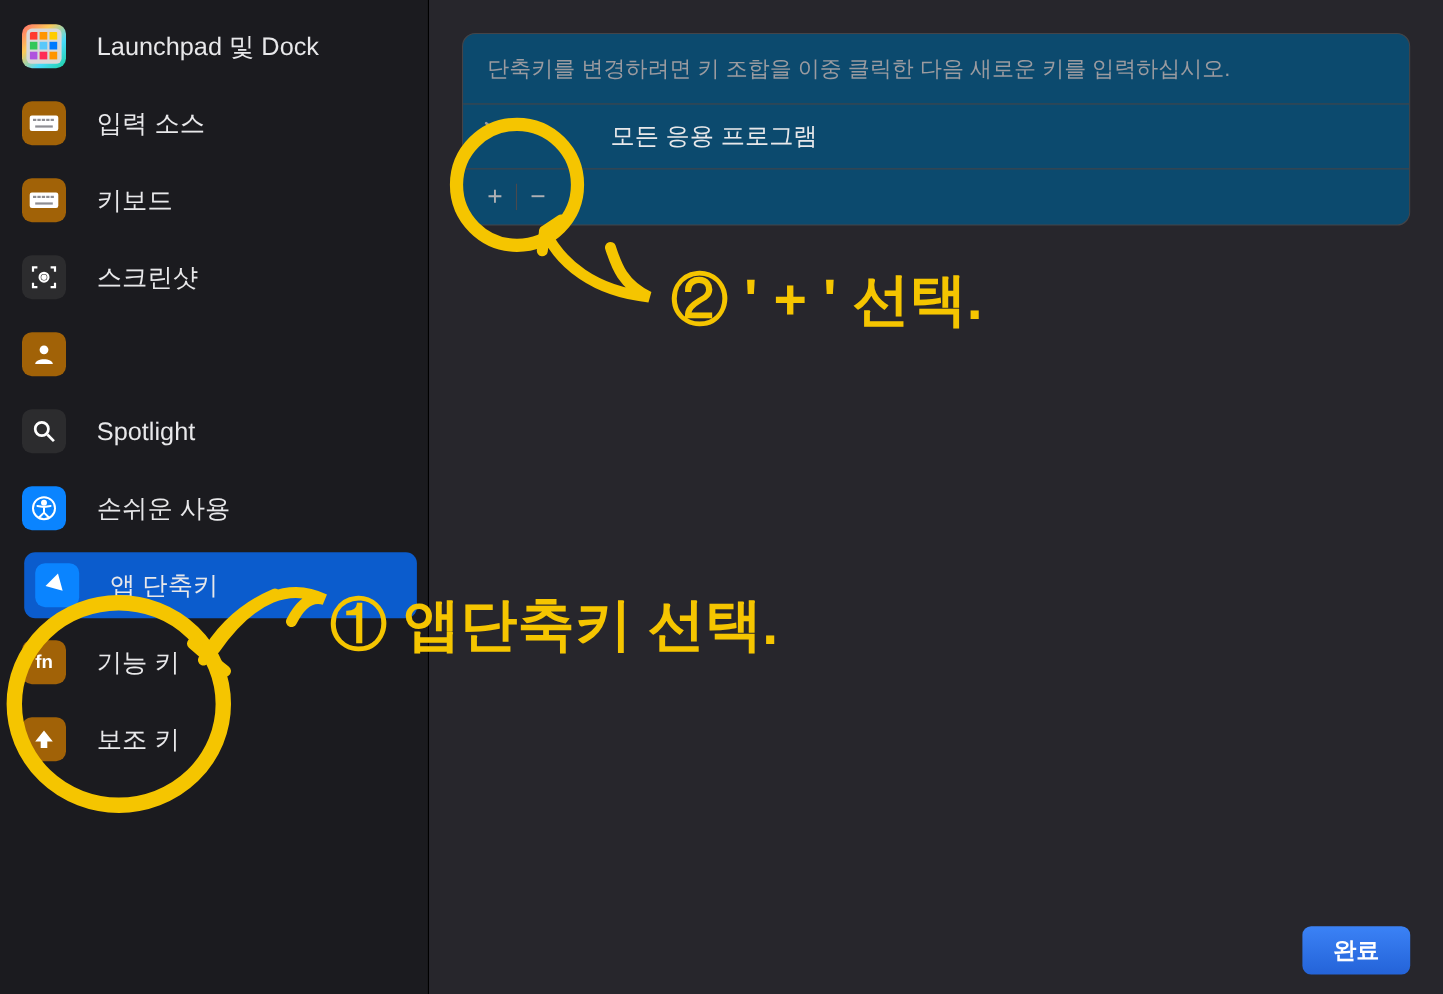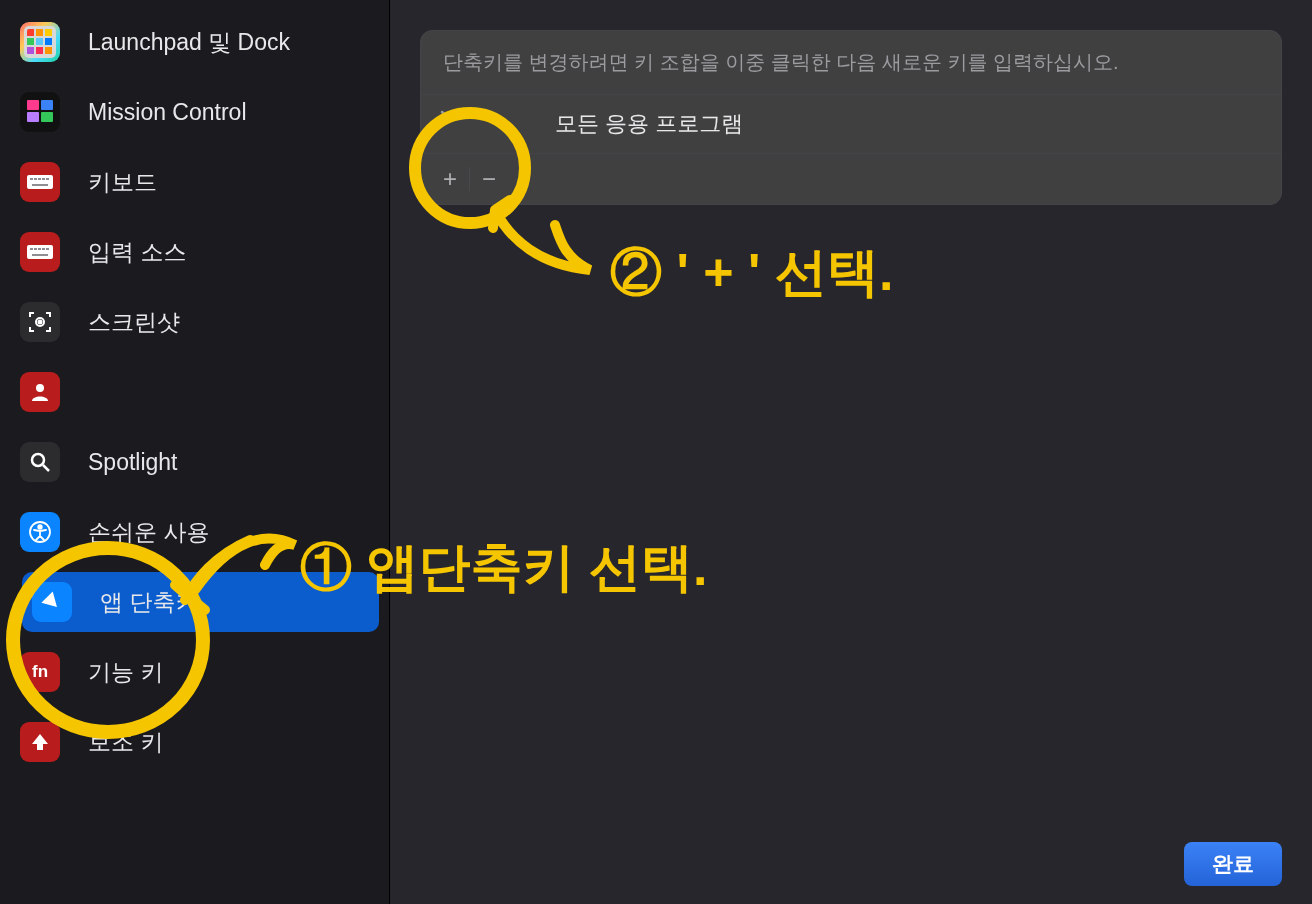--- a/index.html
+++ b/index.html
@@ -80,21 +80,21 @@
       background-repeat: no-repeat;
       border-radius: 2px;
     }
     .icon-display {
       background: linear-gradient(#0a84ff, #0066d6);
     }
     .icon-mission {
       background: #111;
     }
     .icon-gray {
-      background: #b91c1c;
+      background: #a16207;
     }
     .icon-service {
       background: #7c7c80;
     }
     .icon-dark {
       background: #2c2c2e;
     }
     .icon-blue {
       background: #0a84ff;
     }
@@ -104,21 +104,21 @@
     }
     .main-panel {
       flex: 1;
       background: #27262c;
       padding: 30px 30px 20px 30px;
       display: flex;
       flex-direction: column;
       position: relative;
     }
     .shortcut-panel {
-      background: #404040;
+      background: #0c4a6e;
       border: 1px solid #444448;
       border-radius: 12px;
       overflow: hidden;
     }
     .panel-header {
       padding: 18px 22px;
       font-size: 20px;
       color: #9b9ba0;
       border-bottom: 1px solid #444448;
     }
@@ -190,60 +190,49 @@
 
 <div class="container">
   <div class="sidebar">
 
     <div class="sidebar-item">
       <div class="icon-box icon-launchpad"></div>
       <span class="sidebar-item-label">Launchpad 및 Dock</span>
     </div>
 
 
-    <div class="sidebar-item">
-      <div class="icon-box icon-mission">
-        <svg class="mission-mini" viewBox="0 0 30 30">
-          <rect x="2" y="3" width="12" height="10" rx="1" fill="#ff3b8d"></rect>
-          <rect x="16" y="3" width="12" height="10" rx="1" fill="#3b82f6"></rect>
-          <rect x="2" y="15" width="12" height="10" rx="1" fill="#b97dff"></rect>
-          <rect x="16" y="15" width="12" height="10" rx="1" fill="#34c759"></rect>
-        </svg>
-      </div>
-      <span class="sidebar-item-label">Mission Control</span>
-    </div>
 
     <div class="sidebar-item">
       <div class="icon-box icon-gray">
         <svg width="28" height="20" viewBox="0 0 28 20">
           <rect x="1" y="3" width="26" height="14" rx="2" fill="#fff"></rect>
           <rect x="4" y="6" width="3" height="2" fill="#8e8e93"></rect>
             <rect x="8" y="6" width="3" height="2" fill="#8e8e93"></rect>
           <rect x="12" y="6" width="3" height="2" fill="#8e8e93"></rect>
             <rect x="16" y="6" width="3" height="2" fill="#8e8e93"></rect>
           <rect x="20" y="6" width="3" height="2" fill="#8e8e93"></rect>
           <rect x="6" y="12" width="16" height="2" fill="#8e8e93"></rect>
         </svg>
       </div>
-      <span class="sidebar-item-label">키보드</span>
+      <span class="sidebar-item-label">입력 소스</span>
     </div>
 
     <div class="sidebar-item">
       <div class="icon-box icon-gray">
         <svg width="28" height="20" viewBox="0 0 28 20">
           <rect x="1" y="3" width="26" height="14" rx="2" fill="#fff"></rect>
           <rect x="4" y="6" width="3" height="2" fill="#8e8e93"></rect>
             <rect x="8" y="6" width="3" height="2" fill="#8e8e93"></rect>
           <rect x="12" y="6" width="3" height="2" fill="#8e8e93"></rect>
             <rect x="16" y="6" width="3" height="2" fill="#8e8e93"></rect>
           <rect x="20" y="6" width="3" height="2" fill="#8e8e93"></rect>
           <rect x="6" y="12" width="16" height="2" fill="#8e8e93"></rect>
         </svg>
       </div>
-      <span class="sidebar-item-label">입력 소스</span>
+      <span class="sidebar-item-label">키보드</span>
     </div>
 
     <div class="sidebar-item">
       <div class="icon-box icon-dark">
         <svg width="28" height="28" viewBox="0 0 28 28" fill="none" stroke="#fff" stroke-width="2">
           <path d="M4 9 V5 H8"></path>
             <path d="M20 5 H24 V9"></path>
           <path d="M24 19 V23 H20"></path>
             <path d="M8 23 H4 V19"></path>
           <circle cx="14" cy="14" r="4"></circle>

